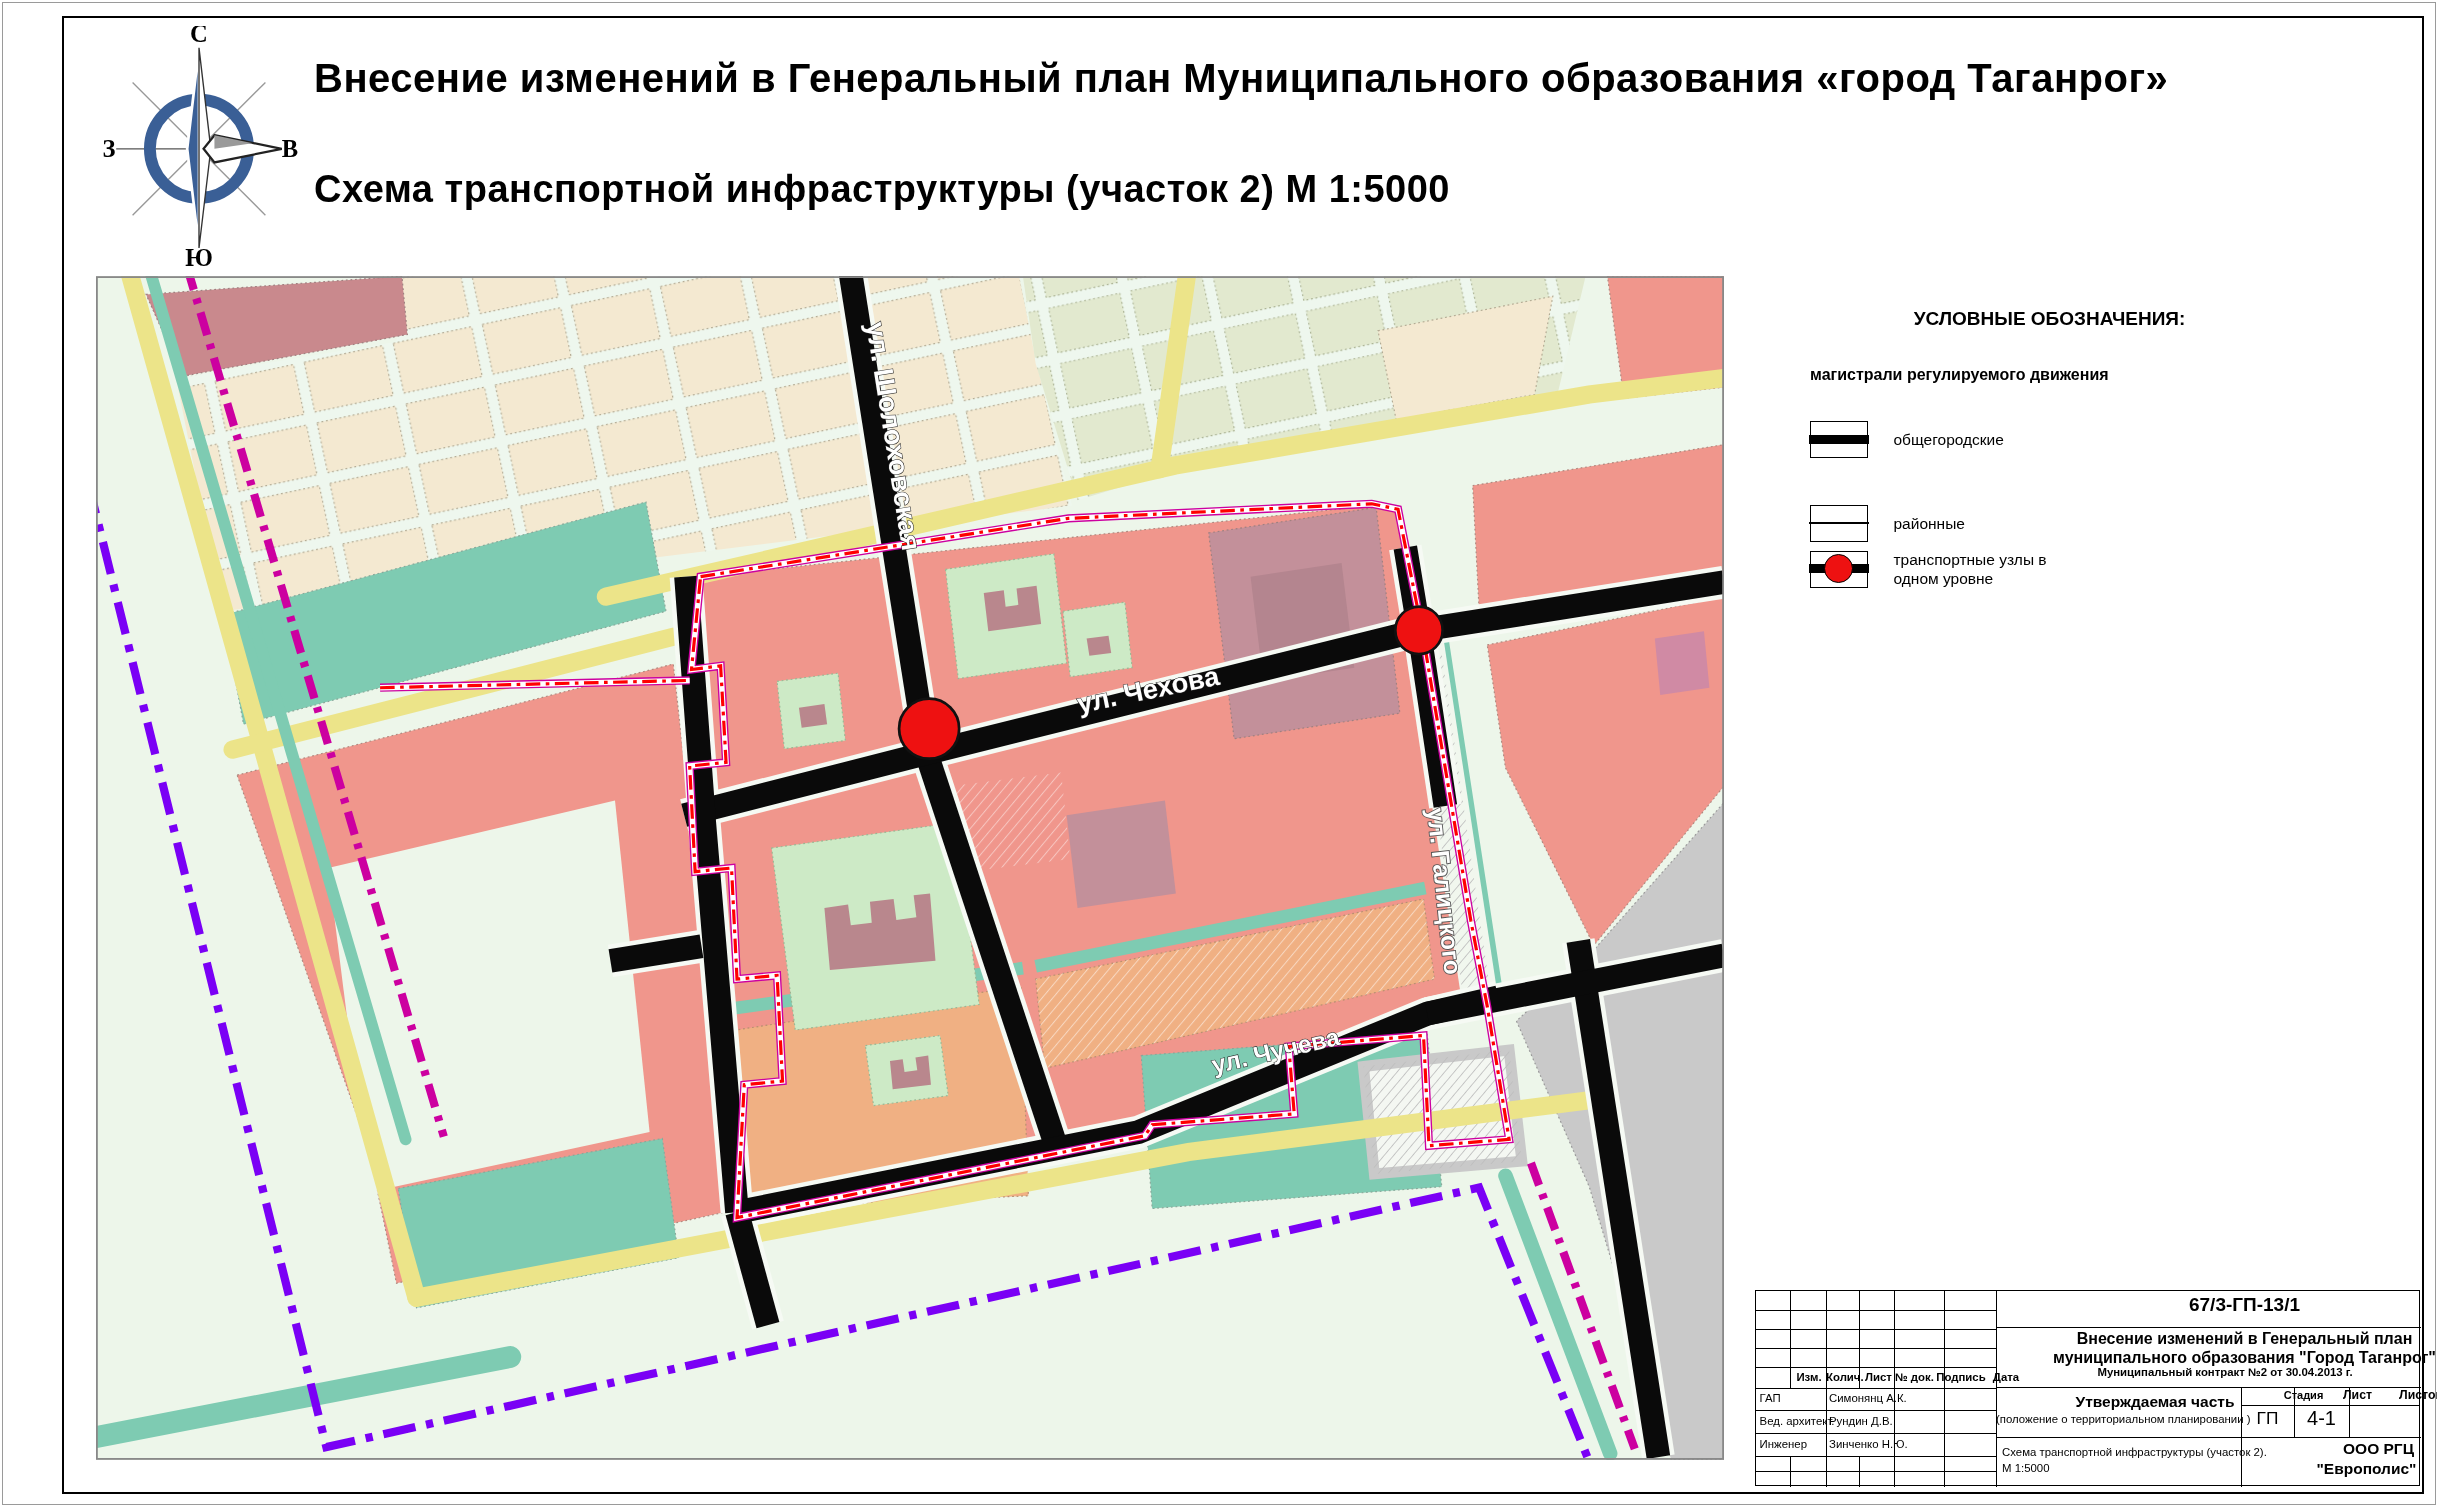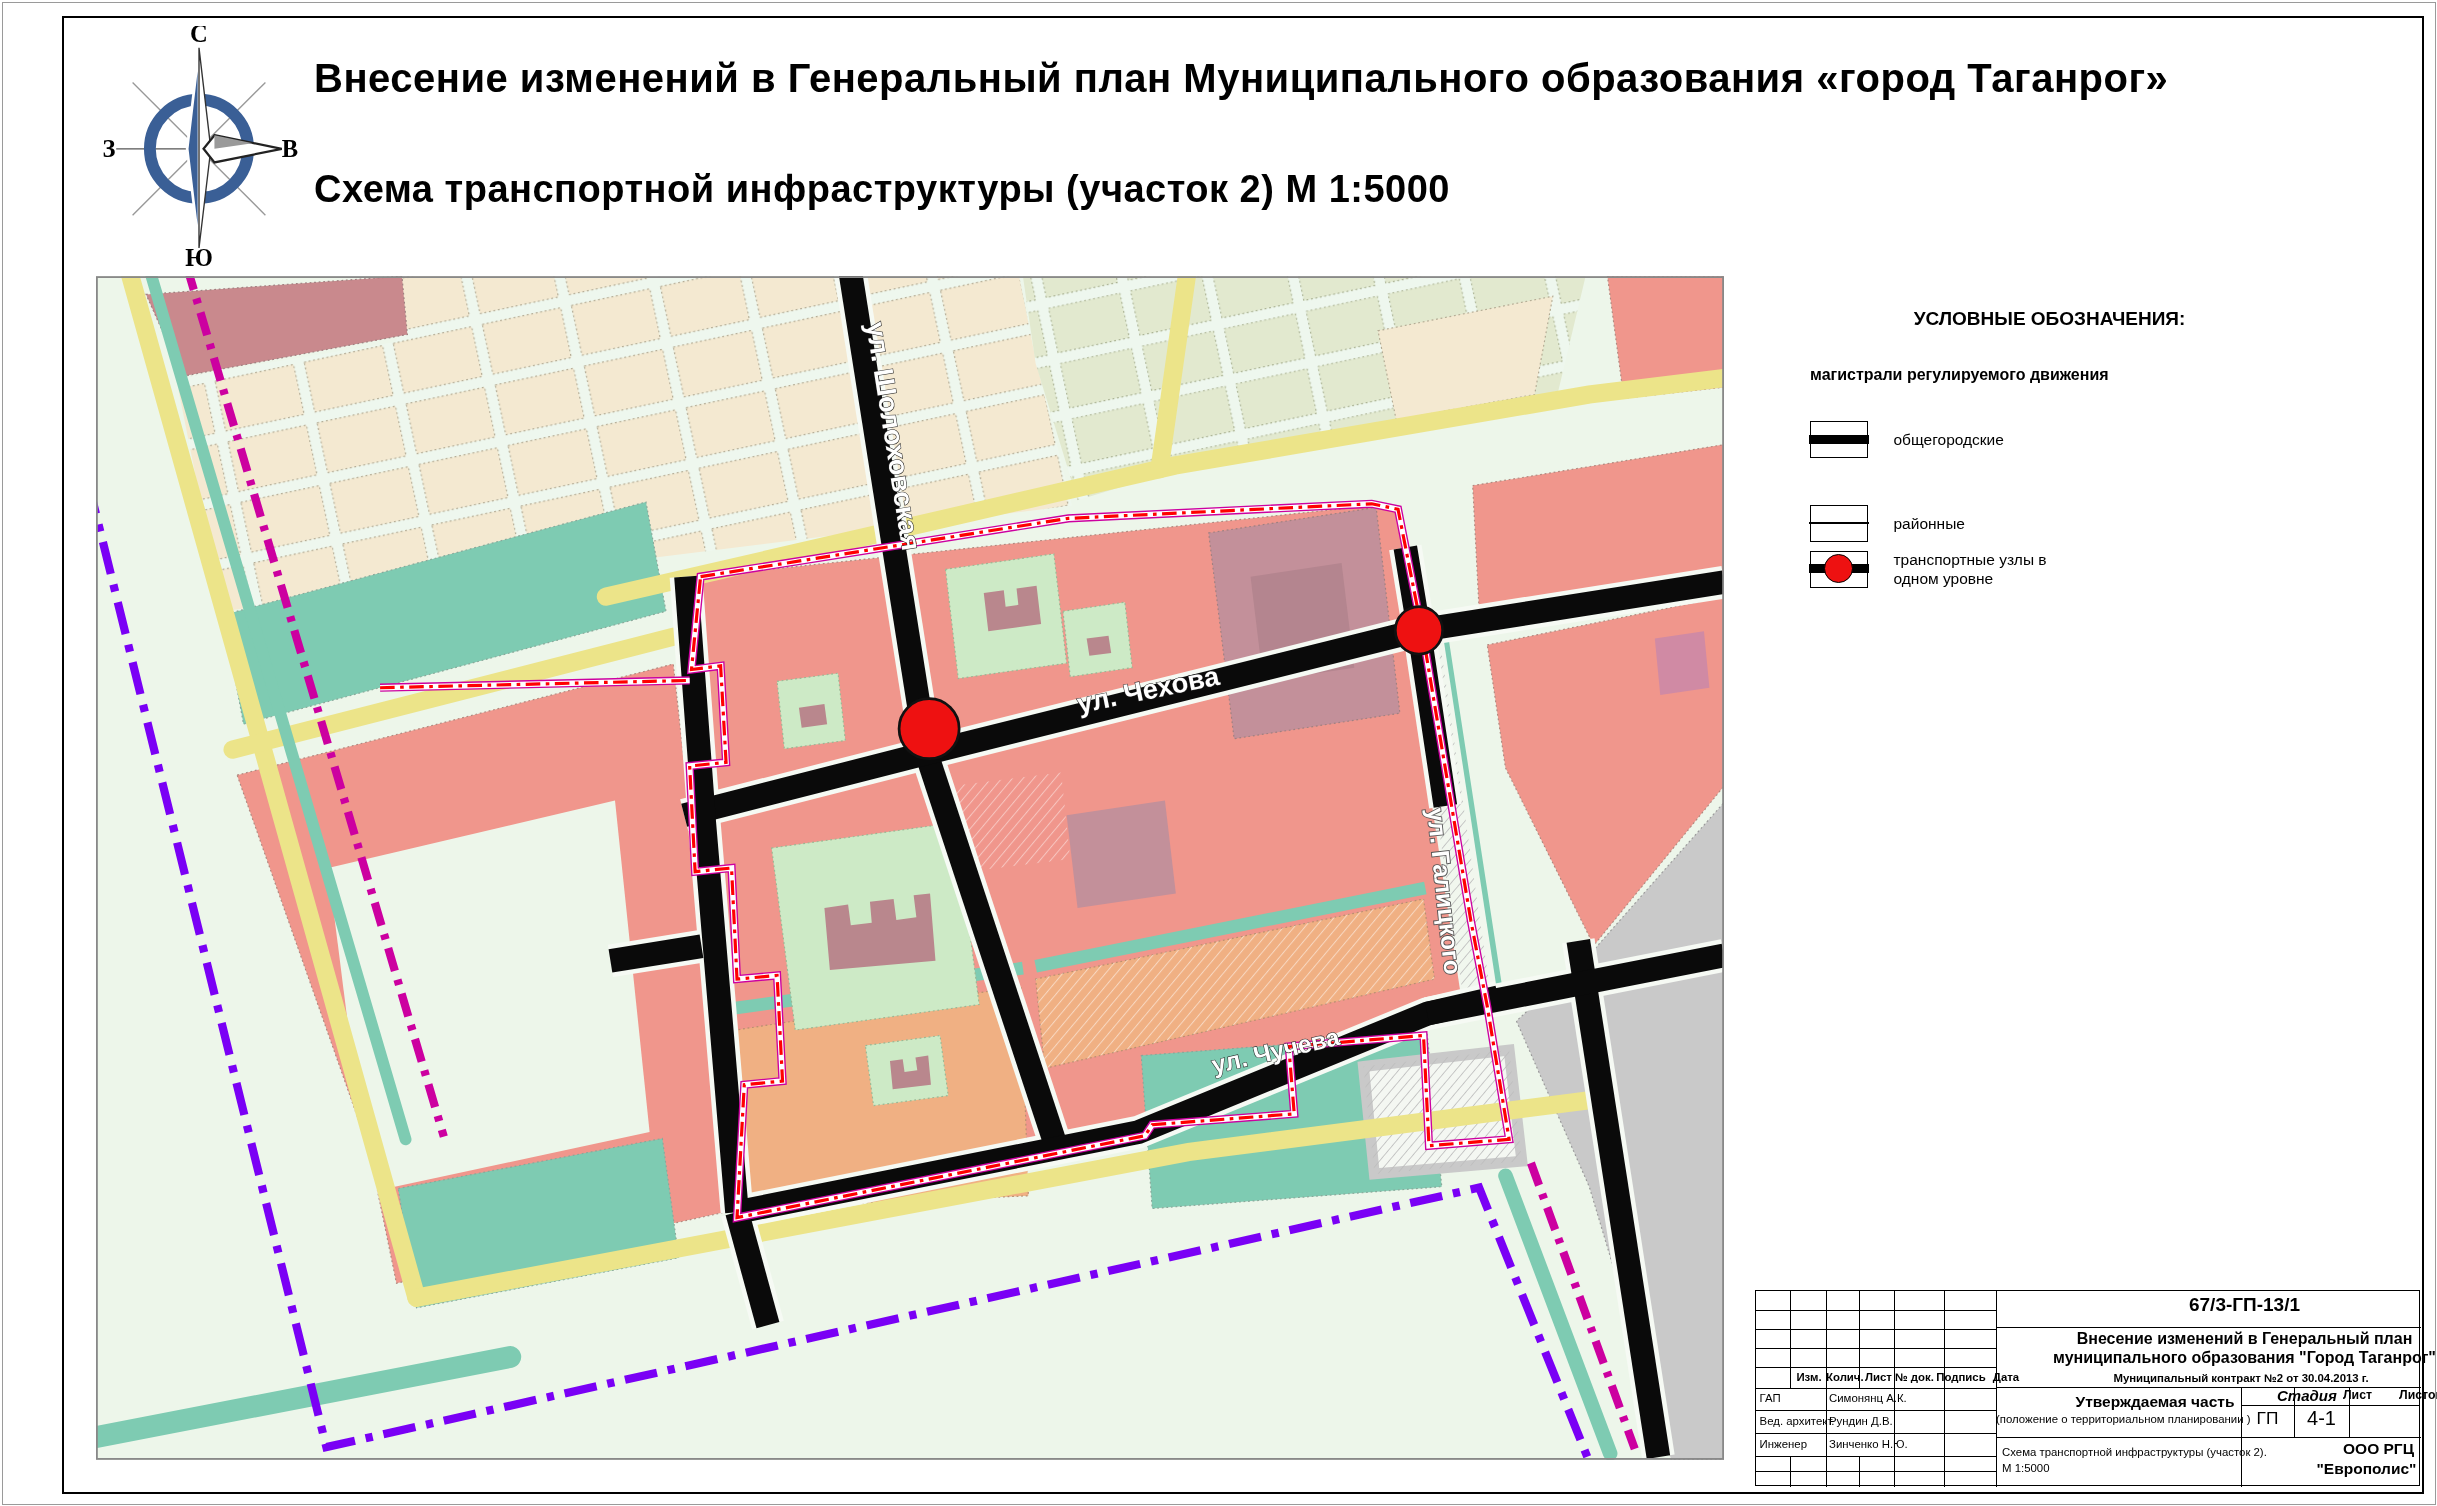--- a/index.html
+++ b/index.html
@@ -261,24 +261,24 @@
     <span class="t" style="left:3.6px;top:101px;">ГАП</span>
     <span class="t" style="left:73px;top:101px;">Симонянц А.К.</span>
     <span class="t" style="left:3.6px;top:124px;">Вед. архитект.</span>
     <span class="t" style="left:73px;top:124px;">Рундин Д.В.</span>
     <span class="t" style="left:3.6px;top:147px;">Инженер</span>
     <span class="t" style="left:73px;top:147px;">Зинченко Н.Ю.</span>
 
     <span class="t b c" style="left:240px;width:425px;top:7.3px;font-size:19px;">67/3-ГП-13/1</span>
     <span class="t b c" style="left:240px;width:425px;top:41px;font-size:16px;">Внесение изменений в Генеральный  план</span>
     <span class="t b c" style="left:240px;width:425px;top:60px;font-size:16px;">муниципального образования  "Город Таганрог"</span>
-    <span class="t b c" style="left:240px;width:386px;top:81px;margin-left:16px;">Муниципальный контракт  №2 от 30.04.2013 г.</span>
+    <span class="t b c" style="left:240px;width:386px;top:75px;">Муниципальный контракт  №2 от 30.04.2013 г.</span>
     <span class="t b c" style="left:240px;width:246px;top:104px;font-size:15.5px;">Утверждаемая часть</span>
     <span class="t c" style="left:240px;width:246px;top:122px;">(положение о территориальном планировании )</span>
-    <span class="t b c" style="left:485px;width:53px;top:98px;font-size:15px;font-style:italic;">Стадия</span>
+    <span class="t b c" style="left:485px;width:53px;top:98px;font-size:11px;">Стадия</span>
     <span class="t b c" style="left:538px;width:55px;top:98px;font-size:12.3px;">Лист</span>
     <span class="t b c" style="left:593px;width:72px;top:98px;font-size:12.3px;">Листов</span>
     <span class="t c" style="left:485px;width:53px;top:121px;font-size:17.3px;">ГП</span>
     <span class="t c" style="left:538px;width:55px;top:121px;font-size:20px;">4-1</span>
     <span class="t c" style="left:593px;width:72px;top:121px;font-size:17.3px;"></span>
     <span class="t" style="left:246px;top:155px;">Схема транспортной инфраструктуры (участок 2).</span>
     <span class="t" style="left:246px;top:171px;">М 1:5000</span>
     <span class="t b c" style="left:485px;width:179px;top:151px;font-size:15.5px;margin-left:12px;">ООО РГЦ</span>
     <span class="t b c" style="left:485px;width:179px;top:171px;font-size:15.5px;">"Европолис"</span>
   </div>

